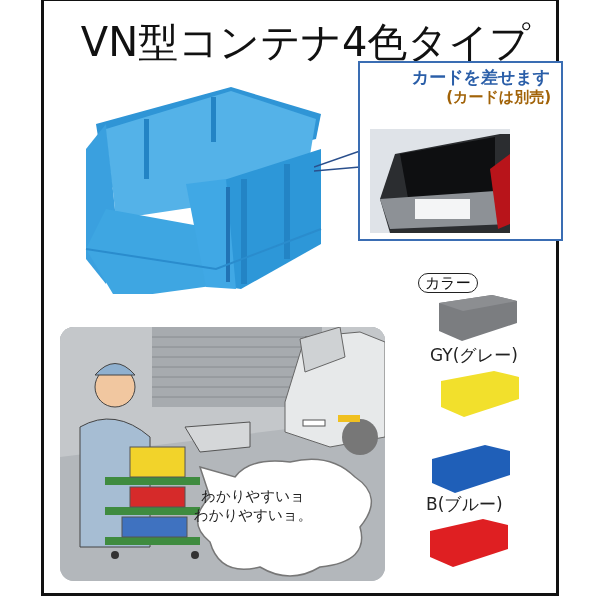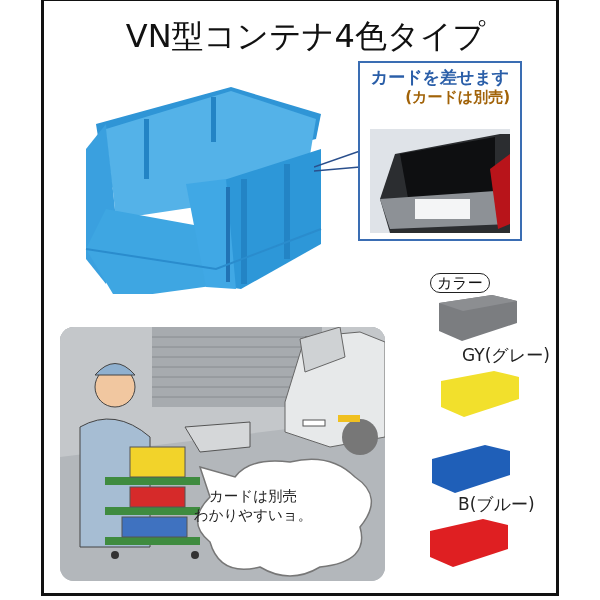--- a/index.html
+++ b/index.html
@@ -1,28 +1,28 @@
 <!DOCTYPE html>
 <html><head>
 <meta charset="utf-8">
 <style>
   html,body{margin:0;padding:0;background:#fff;}
   body{width:600px;height:600px;position:relative;overflow:hidden;font-family:"DejaVu Sans","Liberation Sans",sans-serif;}
   .frame{position:absolute;left:41px;top:-2px;width:512px;height:592px;border:3px solid #111;background:#fff;}
-  .title{position:absolute;left:0;right:0;top:14px;text-align:center;font-size:32px;color:#111;letter-spacing:0px;padding-left:11px;}
-  .card-callout{position:absolute;left:314px;top:60px;width:160px;height:176px;border:2px solid #3a6db3;background:#fff;}
+  .title{position:absolute;left:0;right:0;top:14px;text-align:center;font-size:40px;color:#111;letter-spacing:0px;padding-left:11px;}
+  .card-callout{position:absolute;left:314px;top:60px;width:160px;height:176px;border:2px solid #3a6db3;background:#fff;padding-left:41px;}
   .card-head{text-align:center;color:#2a5ea8;font-weight:bold;font-size:17px;margin-top:4px;line-height:21px;}
   .card-sub{text-align:right;padding-right:10px;color:#a16207;font-weight:bold;font-size:15px;line-height:18px;}
   .card-photo{position:absolute;left:10px;top:66px;width:140px;height:104px;background:#d8dde3;overflow:hidden;}
   .pointer{position:absolute;}
   .bin{position:absolute;left:22px;top:68px;width:270px;height:225px;}
   .colors{position:absolute;left:366px;top:272px;width:130px;}
-  .color-label-pill{display:inline-block;border:1.5px solid #222;border-radius:12px;padding:0 6px;font-size:15px;line-height:18px;color:#111;margin-left:20px;}
+  .color-label-pill{display:inline-block;border:1.5px solid #222;border-radius:12px;padding:0 6px;font-size:15px;line-height:18px;color:#111;margin-left:8px;}
   .swatch{position:absolute;}
-  .swatch-label{position:absolute;font-size:17px;color:#222;white-space:nowrap;margin-left:32px;}
+  .swatch-label{position:absolute;font-size:17px;color:#222;white-space:nowrap;}
   .scene{position:absolute;left:16px;top:326px;width:325px;height:254px;background:#b4b8bc;border-radius:14px;overflow:hidden;}
   .bubble-text{position:absolute;left:178px;top:487px;width:150px;text-align:center;font-size:14.5px;line-height:19px;color:#222;}
 </style>
 </head>
 <body>
 
 <div class="frame">
 
   <div class="title">VN型コンテナ4色タイプ</div>
 
@@ -121,15 +121,15 @@
     <rect x="70" y="160" width="55" height="20" fill="#d62a2a" stroke="#555"></rect>
     <rect x="62" y="190" width="65" height="20" fill="#3f72c0" stroke="#555"></rect>
     <circle cx="55" cy="228" r="4" fill="#333"></circle>
       <circle cx="135" cy="228" r="4" fill="#333"></circle>
 
     <path d="M140,140 L175,150 Q190,130 230,135 Q270,125 295,150 Q325,170 300,200 Q310,235 260,240 Q230,258 200,240 Q160,250 150,215 Q125,195 150,170 Z" fill="#fff" stroke="#777" stroke-width="1.5"></path>
   </svg>
 </div>
 
 <div class="bubble-text">
-  <div>カードは別売</div>
+  <div>わかりやすいョ</div>
   <div>わかりやすいョ。</div>
 </div>
 
 </body></html>

